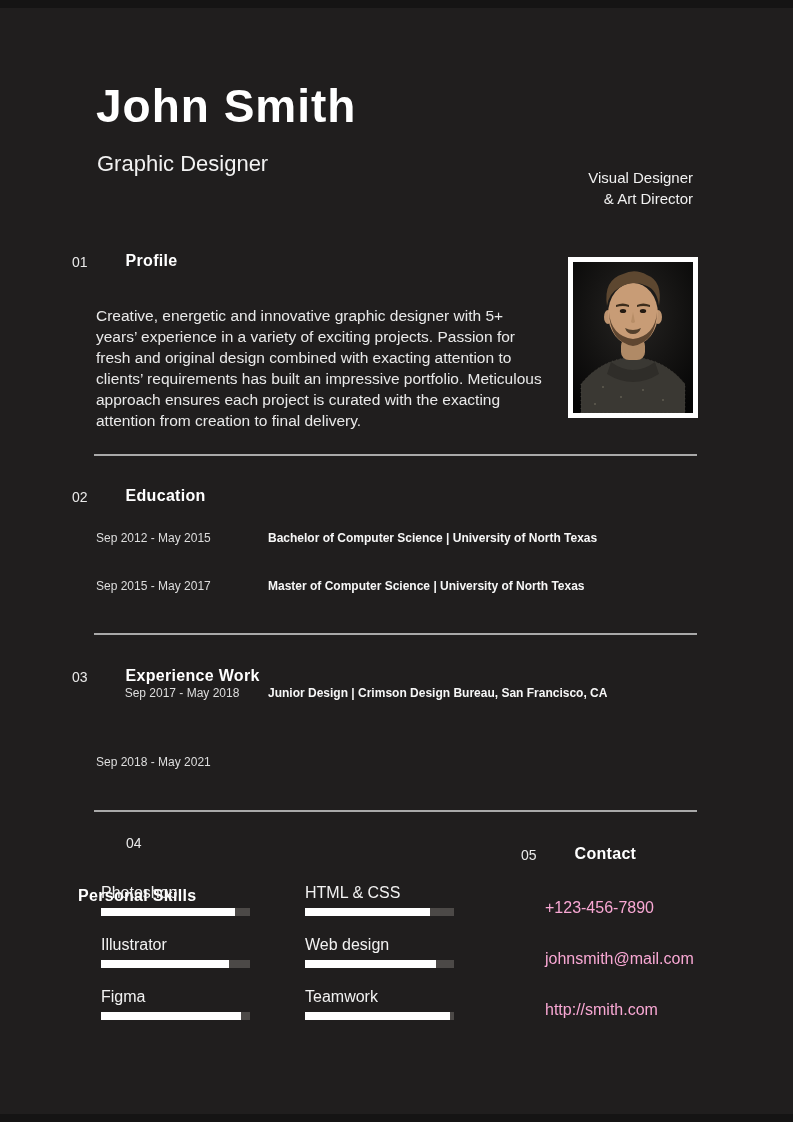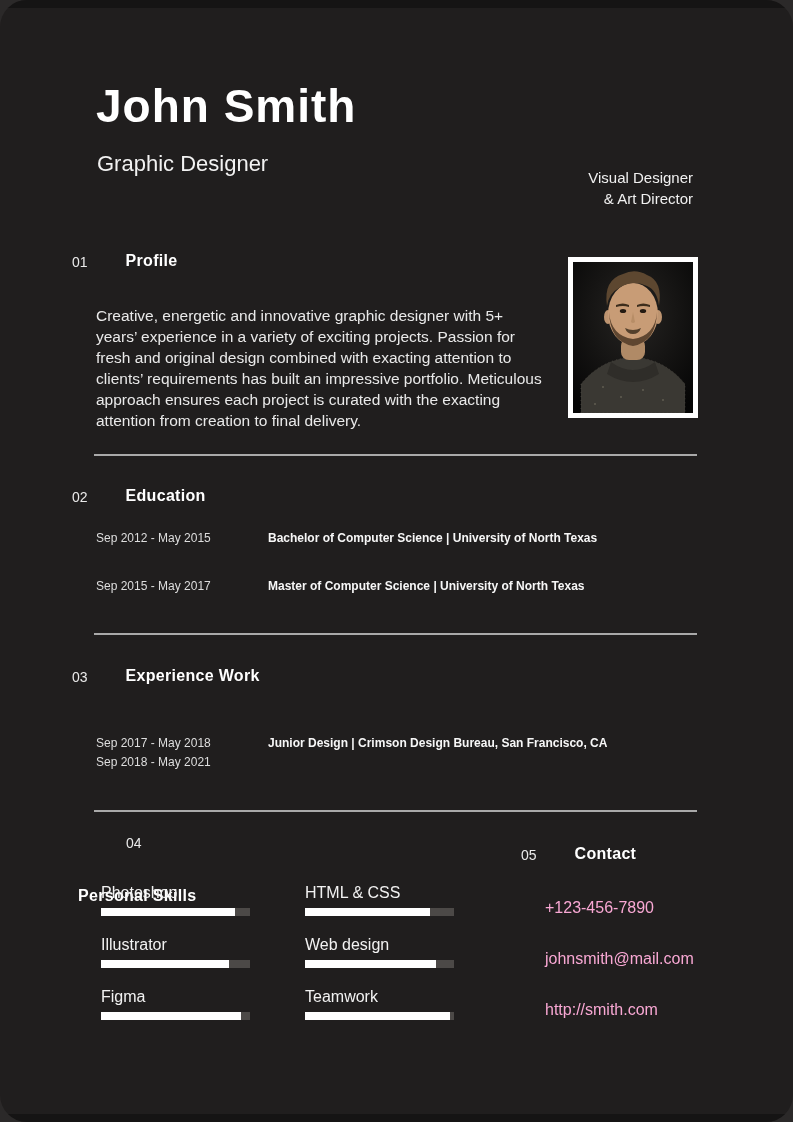--- a/index.html
+++ b/index.html
@@ -1,19 +1,19 @@
 <!DOCTYPE html>
 <html><head>
 <meta charset="utf-8">
 <style>
   html,body{margin:0;padding:0;background:#2b2929;}
   .page{
     position:relative;width:793px;height:1122px;margin:0 auto;
     background:#201e1e;overflow:hidden;
-    font-family:"Liberation Sans",sans-serif;color:#ececec;border-radius:27px;
+    font-family:"Liberation Sans",sans-serif;color:#ececec;
   }
   .edge-bar{position:absolute;left:0;right:0;height:8px;background:#151414;}
   .edge-bar.top{top:0;}
   .edge-bar.bottom{bottom:0;}
 
   
   .name{position:absolute;left:96px;top:80px;font-size:46px;font-weight:800;
         color:#ffffff;letter-spacing:1px;line-height:52px;}
   .role{position:absolute;left:97px;top:151px;font-size:22px;font-weight:400;color:#f2f2f2;}
   .tagline{position:absolute;right:100px;top:167px;text-align:right;
@@ -37,21 +37,21 @@
   .divider{position:absolute;left:94px;width:603px;height:2px;background:#a9a9a9;}
   #divider-1{top:454px;} #divider-2{top:633px;} #divider-3{top:810px;}
 
   #education-head{left:72px;top:476px;}
   #experience-head{left:72px;top:656px;}
 
   .entry-row{position:absolute;left:96px;display:flex;font-size:12px;line-height:19px;}
   .entry-dates{width:172px;flex-shrink:0;color:#dedede;font-weight:400;}
   .entry-detail{font-weight:700;color:#f7f7f7;white-space:nowrap;}
   #edu-row-0{top:529px;} #edu-row-1{top:577px;}
-  #exp-row-0{top:734px;} #exp-row-1{top:753px;}
+  #exp-row-0{top:684px;text-align:center;} #exp-row-1{top:753px;}
 
   
   #skills-head{left:72px;top:834px;flex-direction:column;}
   .skills-grid{position:absolute;left:101px;top:884px;display:flex;gap:55px;}
   .skill-col{display:flex;flex-direction:column;width:149px;}
   .skill-item{margin-bottom:20px;}
   .skill-label{display:block;font-size:16px;font-weight:400;color:#f2f2f2;
                line-height:18px;margin-bottom:6px;}
   .skill-bar{height:8px;background:#4c4947;overflow:hidden;}
   .skill-fill{height:100%;background:#ffffff;}

